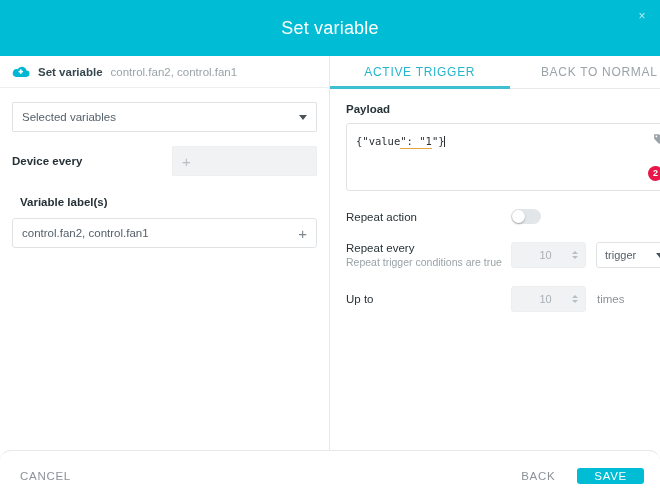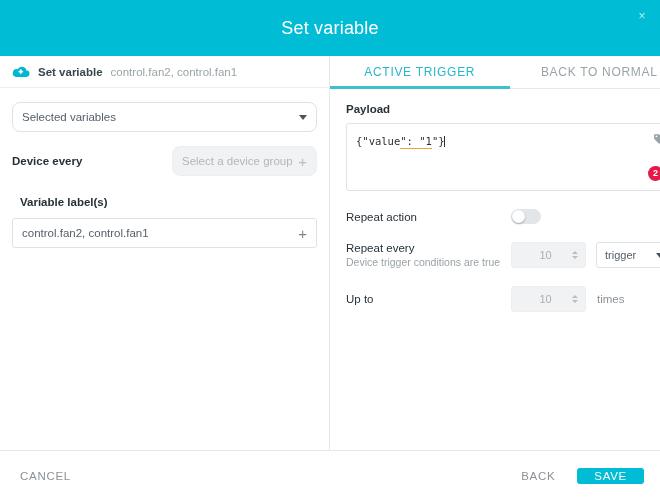--- a/index.html
+++ b/index.html
@@ -84,21 +84,21 @@
     margin-top: 14px;
   }
   .form-label {
     font-size: 11.5px; font-weight: bold; color: #263238;
     width: 160px; flex: 0 0 160px;
   }
   .field {
     flex: 1 1 auto;
     height: 30px;
     border: 1px solid #e0e3e6;
-    border-radius: 8px;
+    border-radius: 1px;
     background: #fff;
     display: flex; align-items: center;
     padding: 0 9px;
     font-size: 11.5px;
     color: #55606a;
     position: relative;
   }
   .field.disabled {
     background: #f1f2f4;
     border-color: #eceef0;
@@ -273,20 +273,21 @@
   }
 
   
   .footer {
     flex: 0 0 50px;
     height: 50px;
     border-top: 1px solid #e6e8ea;
     display: flex; align-items: center;
     padding: 0 16px;
     background: #fff;
+    border-radius: 11px;
   }
   .btn-text {
     font-size: 11.5px;
     letter-spacing: .7px;
     color: #8b9298;
     cursor: pointer;
     background: none; border: none;
     font-family: inherit;
     padding: 6px 4px;
   }
@@ -333,21 +334,20 @@
       <div class="form-row">
         <div class="field">
           <span class="val">Selected variables</span>
           <span class="caret"></span>
         </div>
       </div>
 
       <div class="form-row">
         <div class="form-label">Device every</div>
         <div class="field disabled">
-          <span class="val">Select a device group</span>
           <span class="plus">+</span>
         </div>
       </div>
 
       <div class="block-label">Variable label(s)</div>
       <div class="wide-field">
         <span class="val">control.fan2, control.fan1</span>
         <span class="plus">+</span>
       </div>
 
@@ -380,21 +380,21 @@
             <div class="r-label">Repeat action</div>
           </div>
           <div class="toggle">
             <span class="knob"></span>
           </div>
         </div>
 
         <div class="r-row">
           <div class="r-label-wrap">
             <div class="r-label">Repeat every</div>
-            <div class="r-sublabel">Device trigger conditions are true</div>
+            <div class="r-sublabel">Repeat trigger conditions are true</div>
           </div>
           <div class="num-field">
             <span class="nv">10</span>
             <span class="spin">
               <i class="up"></i>
               <i class="down"></i>
             </span>
           </div>
           <div class="unit-select">
             <span class="uv">trigger</span>

